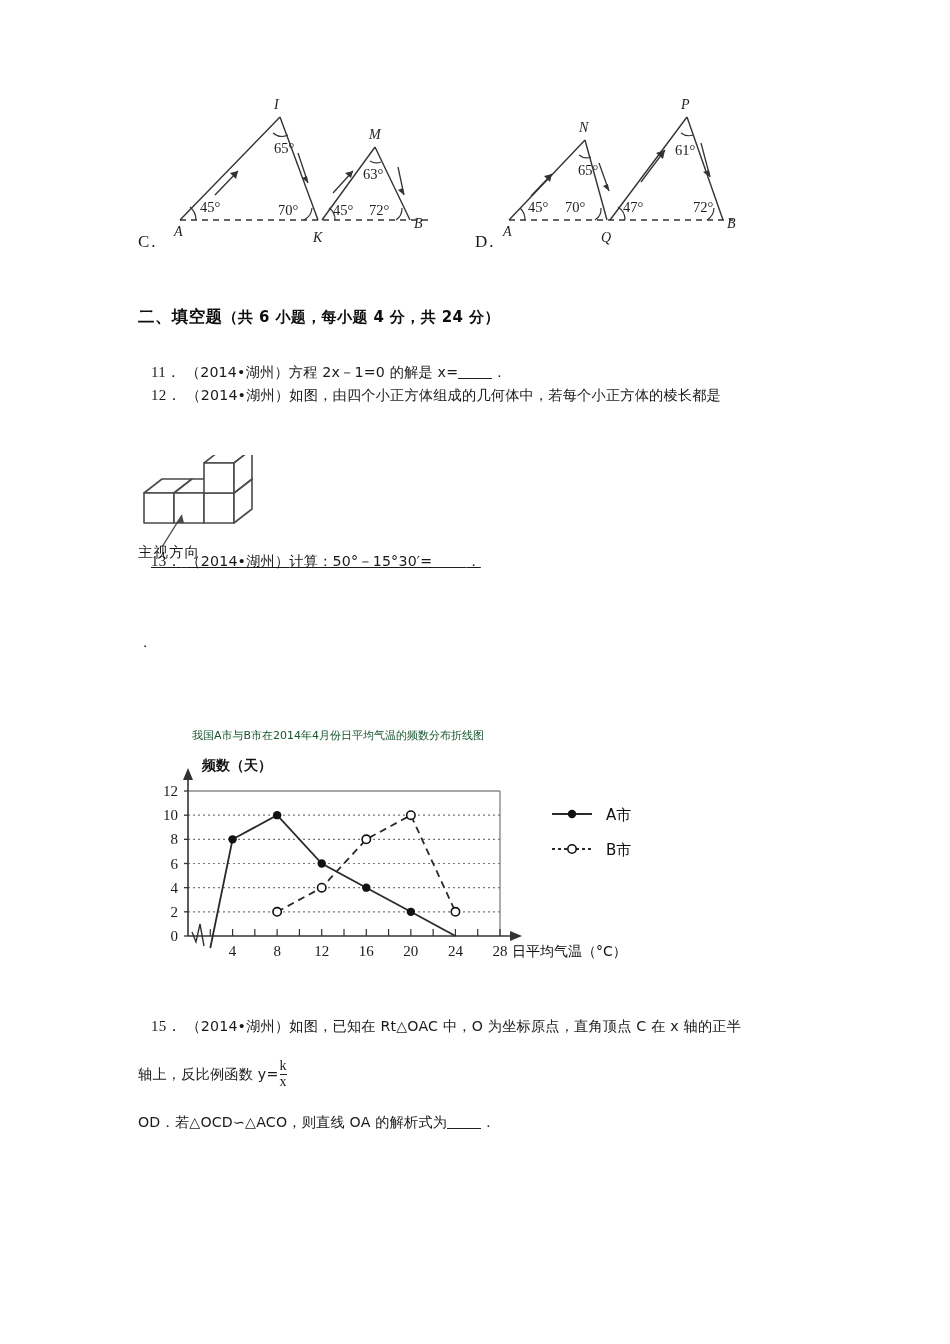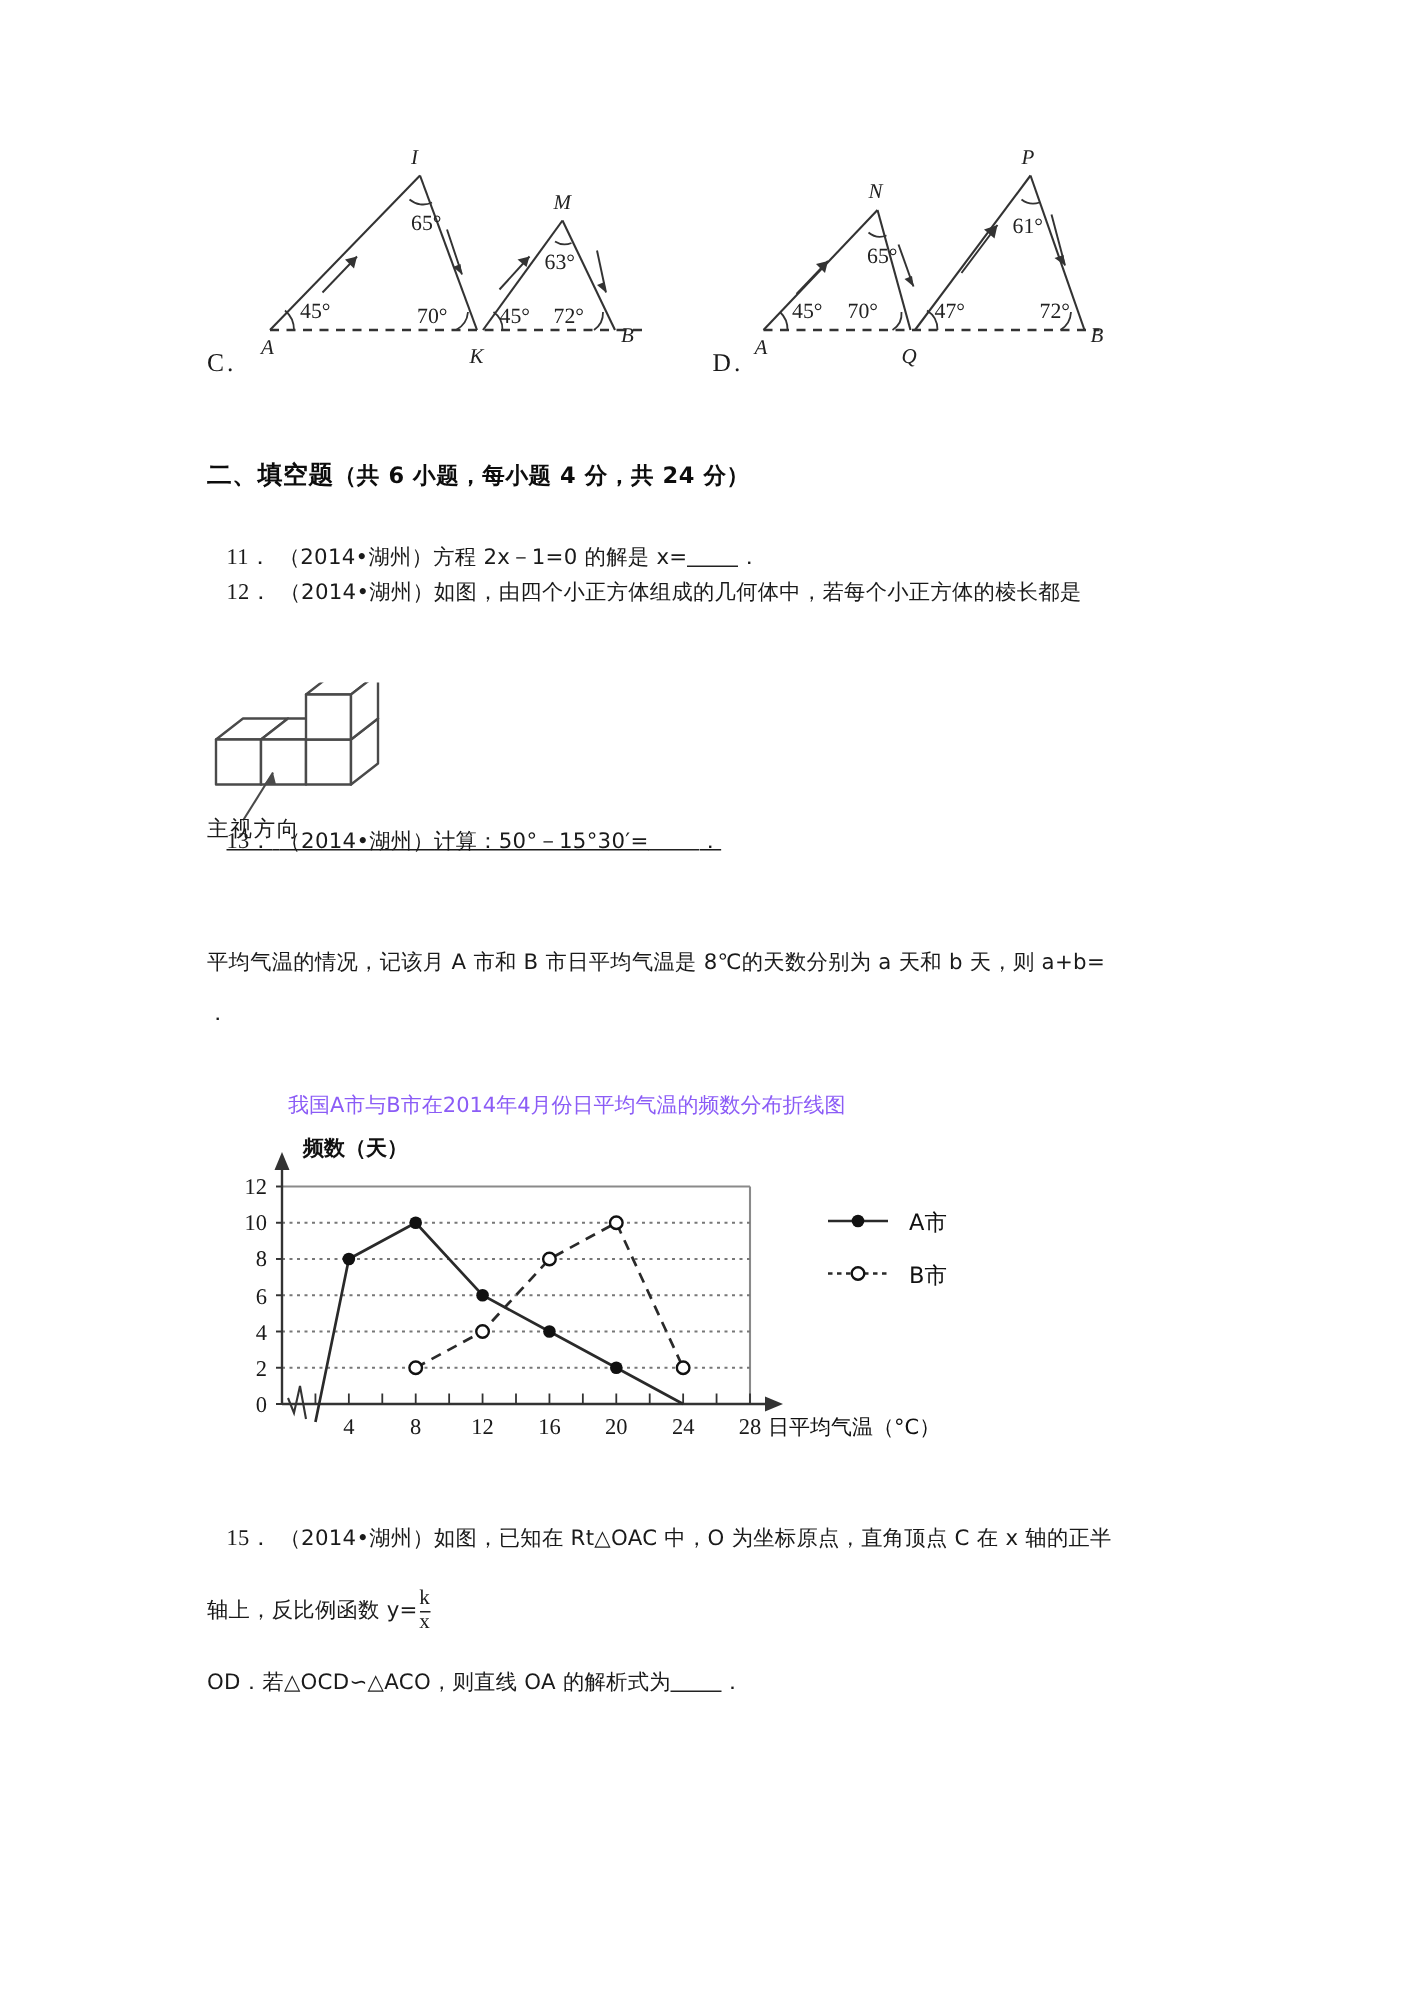--- a/index.html
+++ b/index.html
@@ -91,23 +91,23 @@
     color: #1a1a1a;
     letter-spacing: 1px;
   }
 
   
   .chart-wrap { position: absolute; left: 140px; top: 722px; width: 560px; height: 270px; }
   .chart-title {
     position: absolute;
     left: 52px; top: 6px;
     font-family: "DejaVu Sans", sans-serif;
-    font-size: 14px;
+    font-size: 11px;
     font-weight: 500;
-    color: #8b5cf6;
+    color: #14532d;
     white-space: nowrap;
   }
   .chart-svg { position: absolute; left: 0; top: 34px; }
 </style>
 </head>
 <body>
 
 <div class="mc-row">
 
   <span class="mc-label" style="left:138px; top:232px;">C.</span>
@@ -233,23 +233,20 @@
   <polygon points="42,60 36,68 44,68" fill="#4a4a4a"></polygon>
 </svg>
 <div class="cube-cap">主视方向</div>
 
 <div class="q q13">
   <span class="num">13．</span>
   <span>（2014•湖州）</span><span>计算：50°－15°30′=</span><span class="blank"></span><span>．</span>
 </div>
 
 <div class="q q14">
-  <div>
-    <span>平均气温的情况，记该月 A 市和 B 市日平均气温是 8℃的天数分别为 a 天和 b 天，则 a+b=</span>
-  </div>
   <div>
     <span>．</span>
   </div>
 </div>
 
 <div class="chart-wrap">
   <div class="chart-title">我国A市与B市在2014年4月份日平均气温的频数分布折线图</div>
 
   <svg class="chart-svg" width="560" height="230" viewBox="0 0 560 230">
 

